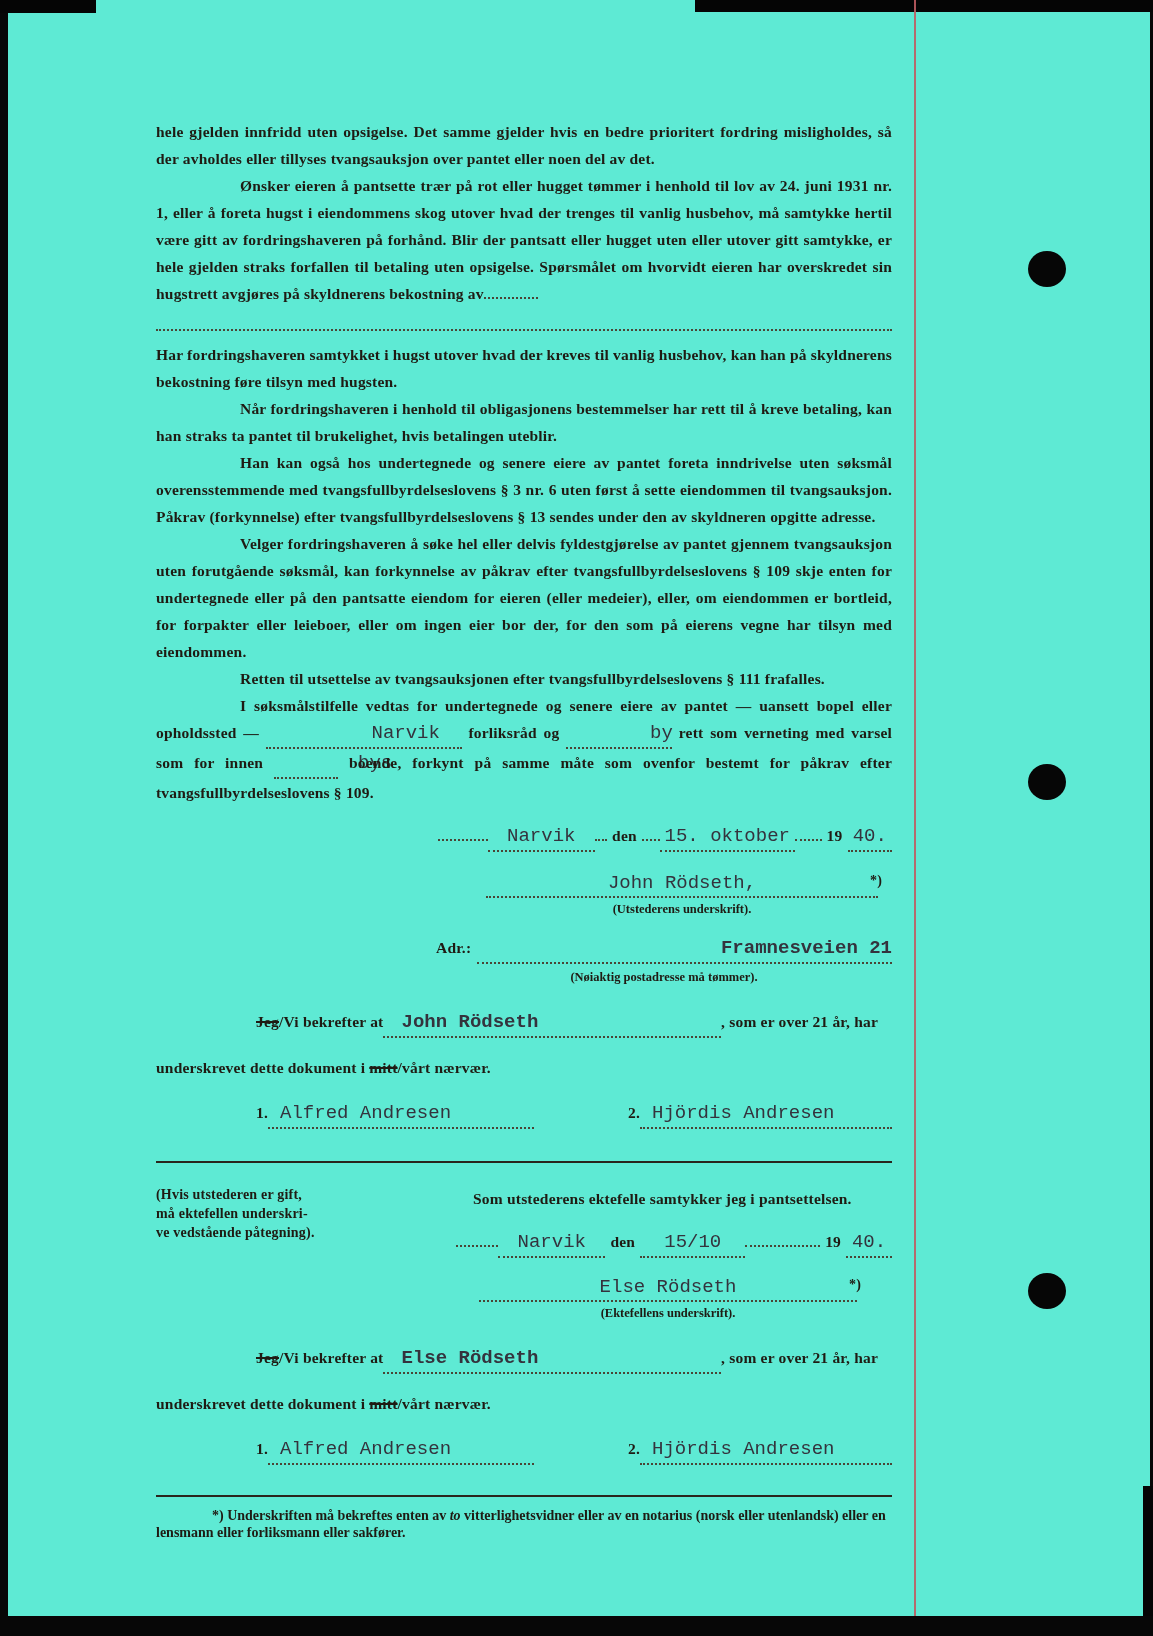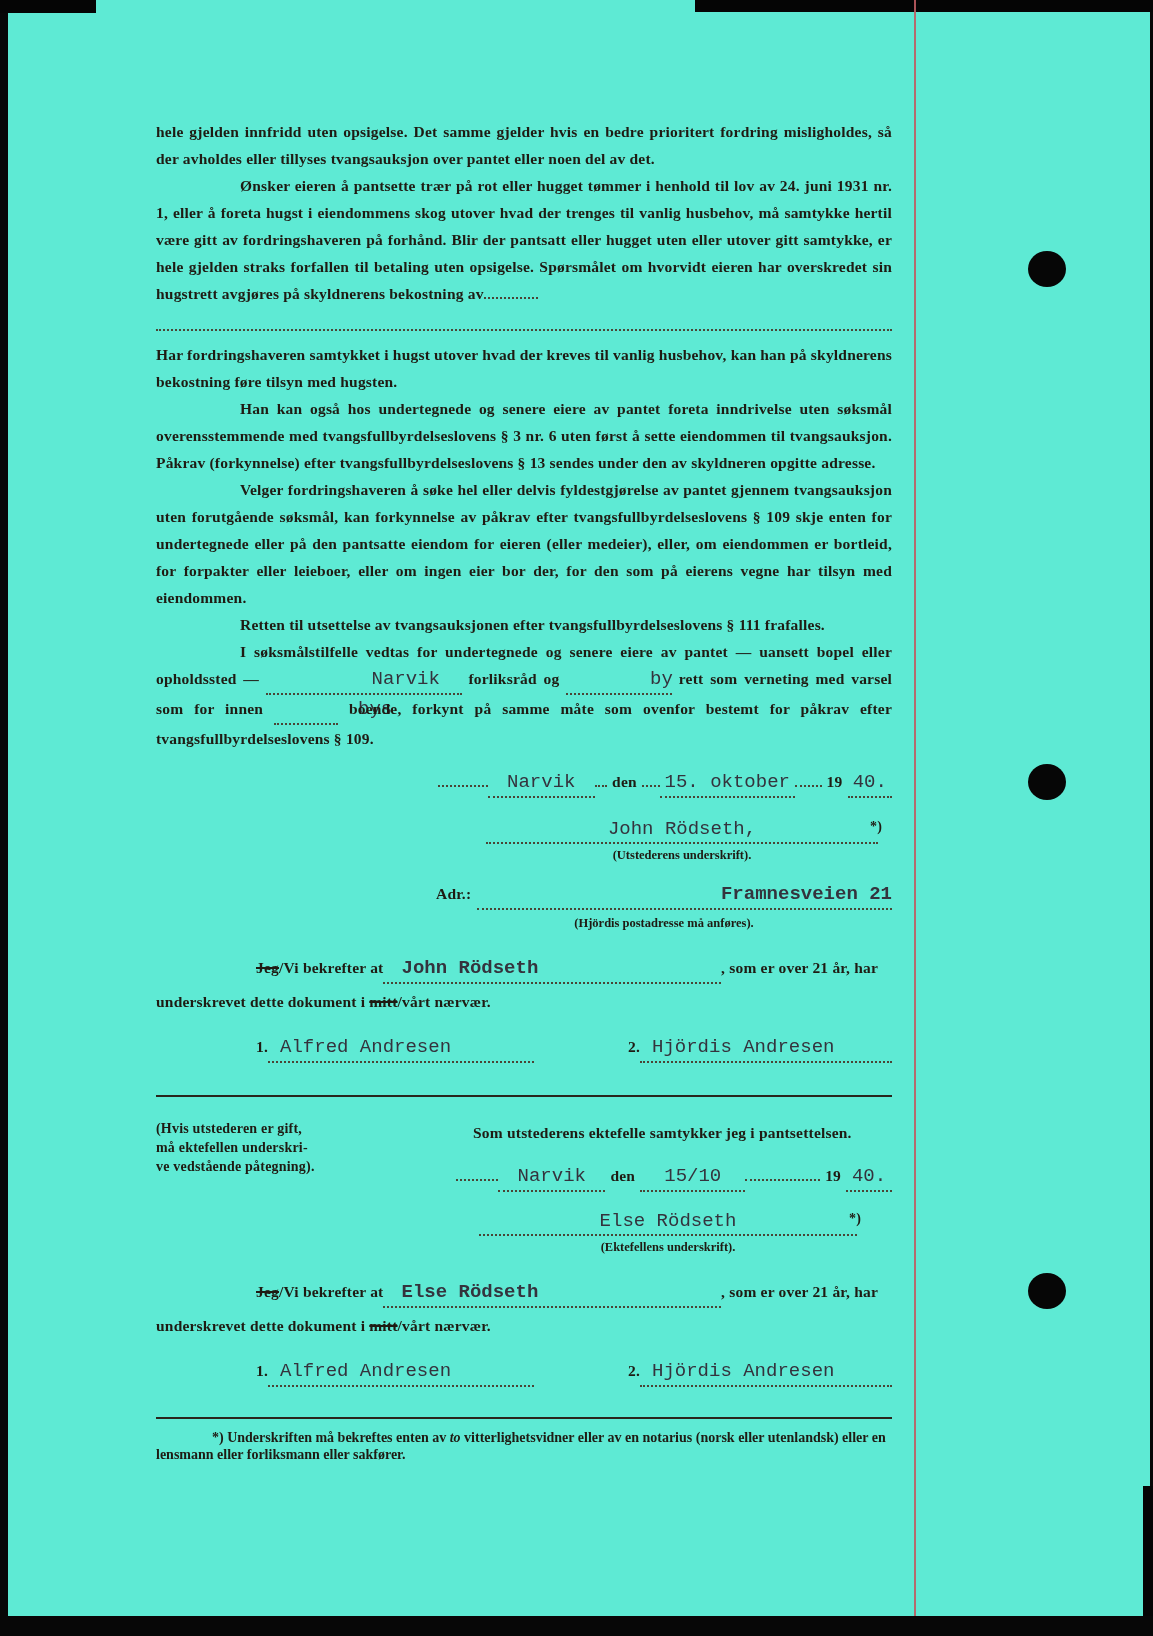--- a/index.html
+++ b/index.html
@@ -48,21 +48,21 @@
   .sig-row { position:relative; border-bottom:2px dotted #4a4536; height:32px; text-align:center; }
   .sig-name { position:relative; top:3px;text-align:right; }
   .star { position:absolute; right:-4px; bottom:2px; font-size:14px; font-weight:700; font-family:"Liberation Serif", serif; color:#1f1b13; }
   .cap { font-size:12.5px; line-height:17px; padding-top:3px; text-align:center; font-weight:700; letter-spacing:0; }
 
   .adr-row { margin:16px 0 2px 280px; width:456px;text-align:right; }
   .adr-label { padding-right:6px; }
   .adr-cap { margin-left:300px; width:416px; }
 
   .conf-line1 { margin:22px 14px 0 100px; display:flex; align-items:baseline; }
-  .conf-line2 { margin-top:4px; }
+  .conf-line2 { margin-top:16px; }
   .strike { text-decoration:line-through; text-decoration-thickness:2px; }
 
   .wit-row { margin:18px 0 0 100px; display:flex; align-items:baseline; height:34px; }
   .wname { text-align:left; padding-left:12px; }
   .flexgap { flex:1; min-width:30px; }
 
   .hr { margin-top:28px; border-top:2px solid #28251c; }
 
   .spouse { display:flex; margin-top:22px; }
   .spouse-note { width:212px; font-size:14px; line-height:19px; }
@@ -83,20 +83,21 @@
   <div class="content">
 
     <p>hele gjelden innfridd uten opsigelse. Det samme gjelder hvis en bedre prioritert fordring misligholdes, så der avholdes eller tillyses tvangsauksjon over pantet eller noen del av det.</p>
 
     <p class="ind"><span>Ønsker eieren å pantsette trær på rot eller hugget tømmer i henhold til lov av 24. juni 1931 nr. 1, eller å foreta hugst i eiendommens skog utover hvad der trenges til vanlig husbehov, må samtykke hertil være gitt av fordringshaveren på forhånd. Blir der pantsatt eller hugget uten eller utover gitt samtykke, er hele gjelden straks forfallen til betaling uten opsigelse. Spørsmålet om hvorvidt eieren har overskredet sin hugstrett avgjøres på skyldnerens bekostning av</span><span class="leader" style="width:54px"></span></p>
 
     <div class="blankline"></div>
 
     <p>Har fordringshaveren samtykket i hugst utover hvad der kreves til vanlig husbehov, kan han på skyldnerens bekostning føre tilsyn med hugsten.</p>
 
+    <p class="ind">Når fordringshaveren i henhold til obligasjonens bestemmelser har rett til å kreve betaling, kan han straks ta pantet til brukelighet, hvis betalingen uteblir.</p>
 
     <p class="ind">Han kan også hos undertegnede og senere eiere av pantet foreta inndrivelse uten søksmål overensstemmende med tvangsfullbyrdelseslovens § 3 nr. 6 uten først å sette eiendommen til tvangsauksjon. Påkrav (forkynnelse) efter tvangsfullbyrdelseslovens § 13 sendes under den av skyldneren opgitte adresse.</p>
 
     <p class="ind">Velger fordringshaveren å søke hel eller delvis fyldestgjørelse av pantet gjennem tvangsauksjon uten forutgående søksmål, kan forkynnelse av påkrav efter tvangsfullbyrdelseslovens § 109 skje enten for undertegnede eller på den pantsatte eiendom for eieren (eller medeier), eller, om eiendommen er bortleid, for forpakter eller leieboer, eller om ingen eier bor der, for den som på eierens vegne har tilsyn med eiendommen.</p>
 
     <p class="ind">Retten til utsettelse av tvangsauksjonen efter tvangsfullbyrdelseslovens § 111 frafalles.</p>
 
     <p class="ind">
       <span>I søksmålstilfelle vedtas for undertegnede og senere eiere av pantet — uansett bopel eller opholdssted —</span>
       <span class="fill tw" style="width:196px">Narvik</span>
@@ -124,21 +125,21 @@
         <span class="tw sig-name">John Rödseth,</span>
         <span class="star">*)</span>
       </div>
       <div class="cap">(Utstederens underskrift).</div>
     </div>
 
     <div class="row adr-row">
       <span class="plain adr-label">Adr.:</span>
       <span class="fillflex tw" style="padding-left:22px">Framnesveien 21</span>
     </div>
-    <div class="cap adr-cap">(Hjördis postadresse må anføres).</div>
+    <div class="cap adr-cap">(Nøiaktig postadresse må tømmer).</div>
 
     <div>
       <div class="conf-line1">
         <span class="plain"><span class="strike">Jeg</span><span>/Vi bekrefter at</span></span>
           <span class="fillflex tw" style="padding-left:18px">John Rödseth</span>
           <span class="plain">, som er over 21 år, har</span>
       </div>
       <div class="conf-line2"><span>underskrevet dette dokument i </span><span class="strike">mitt</span><span>/vårt nærvær.</span></div>
       <div class="wit-row">
         <span class="plain">1.</span>

